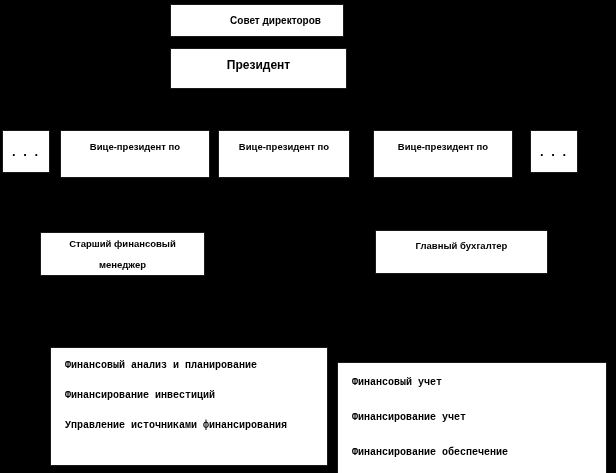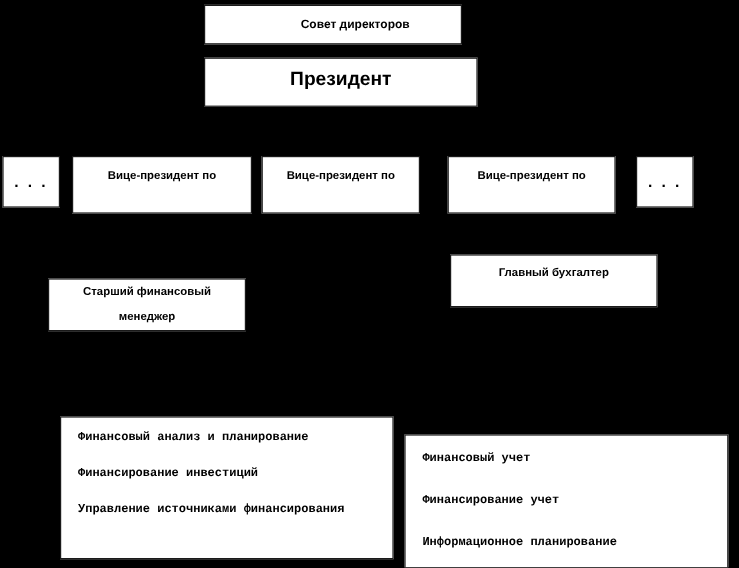--- a/index.html
+++ b/index.html
@@ -28,27 +28,27 @@
     color: #000000;
     font-weight: bold;
     text-align: center;
   }
   .box .line {
     display: block;
     white-space: nowrap;
   }
   
   #box-board {
-    left: 170px; top: 4px; width: 215px; height: 33px;
+    left: 170px; top: 4px; width: 174px; height: 33px;
     font-size: 10px;
     padding-left: 37px;
   }
   #box-president {
-    left: 170px; top: 48px; width: 228px; height: 41px;
-    font-size: 16px;
+    left: 170px; top: 48px; width: 177px; height: 41px;
+    font-size: 12px;
     justify-content: flex-start;
     padding-top: 9px;
   }
   
   .vp {
     top: 130px; height: 48px;
     font-size: 9.5px;
     line-height: 21px;
     justify-content: flex-start;
     padding-top: 5px;
@@ -68,21 +68,21 @@
   #box-ellipsis-right { left: 530px; width: 48px; }
   
   #box-senior-fin-manager {
     left: 40px; top: 232px; width: 165px; height: 44px;
     font-size: 9.5px;
     line-height: 21px;
     justify-content: flex-end;
     padding-top: 4px;
   }
   #box-chief-accountant {
-    left: 375px; top: 212px; width: 173px; height: 44px;
+    left: 375px; top: 230px; width: 173px; height: 44px;
     font-size: 9.5px;
     justify-content: flex-start;
     padding-top: 9px;
   }
   
   .list-box {
     position: absolute;
     background: #ffffff;
     border: 1px solid #1a1a1a;
     box-sizing: border-box;
@@ -161,17 +161,17 @@
       <li>Финансовый анализ и планирование</li>
       <li>Финансирование инвестиций</li>
       <li>Управление источниками финансирования</li>
     </ul>
   </div>
 
   <div class="list-box" id="box-acc-functions">
     <ul>
       <li>Финансовый учет</li>
       <li>Финансирование учет</li>
-      <li>Информационное планирование</li>
+      <li>Финансирование обеспечение</li>
     </ul>
   </div>
 
 </div>
 
 </body></html>

